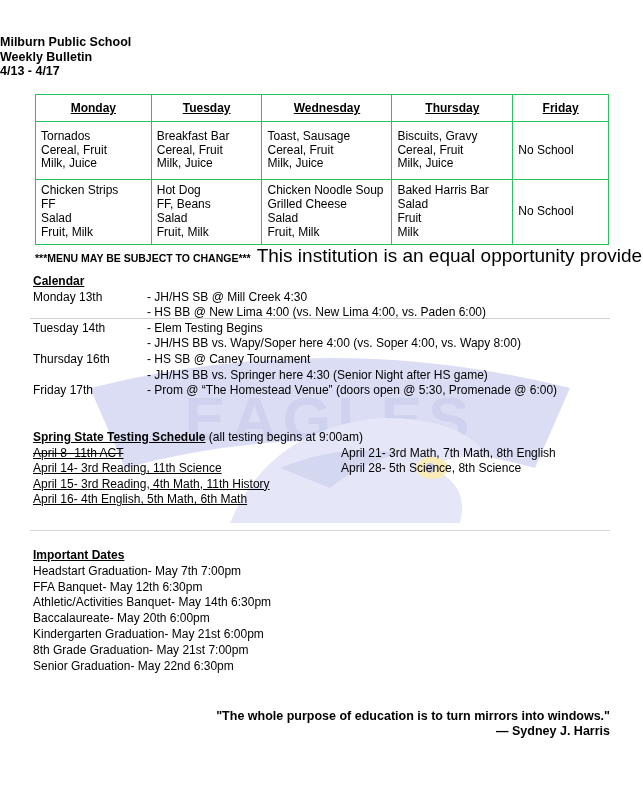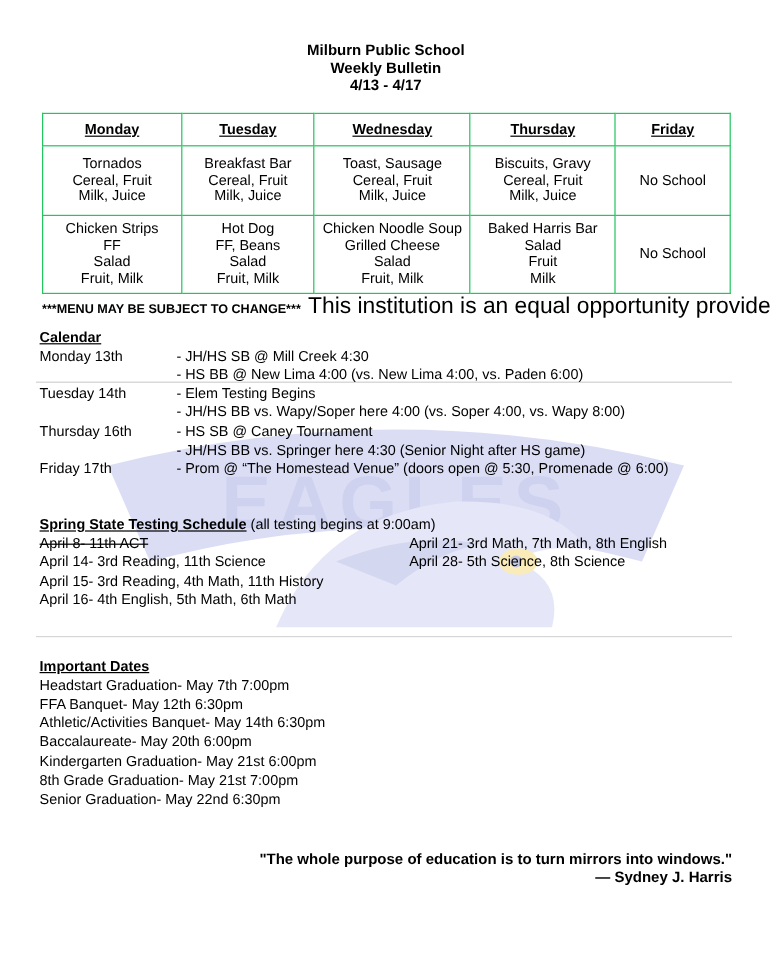--- a/index.html
+++ b/index.html
@@ -2,51 +2,51 @@
 <html><head>
   <meta charset="utf-8">
   <style>
     html, body { margin: 0; padding: 0; background: #ffffff; }
     body {
       width: 643px; height: 797px; position: relative; overflow: hidden;
       font-family: "Liberation Sans", sans-serif; color: #000;
     }
     .page { position: absolute; inset: 0; }
 
-    .header { position: absolute; top: 35px; left: 0; width: 643px; text-align: center;
+    .header { position: absolute; top: 35px; left: 0; width: 643px; 
       font-weight: bold; font-size: 12.5px; line-height: 14.5px; }
 
     table.menu { position: absolute; left: 35px; top: 94px; width: 574px;
       border-collapse: collapse; font-size: 12px; }
     table.menu td, table.menu th { border: 1px solid #22c55e; vertical-align: middle; }
     table.menu th { height: 24px; font-weight: bold; text-decoration: underline; font-size: 12px; text-align: center; }
     table.menu td { padding: 2px 5px; line-height: 13.8px; text-align: left; }
     table.menu tr.r1 td { height: 53px; }
     table.menu tr.r2 td { height: 60px; }
-    .cellline { display: block; white-space: nowrap; text-align: center; }
+    .cellline { display: block; white-space: nowrap; }
 
     .notice { position: absolute; left: 35px; top: 245px; white-space: nowrap; }
     .notice .small { font-size: 10.5px; font-weight: bold; }
     .notice .big { font-size: 19px; font-weight: normal; margin-left: 6px; margin-top: 17px; }
 
     .watermark { position: absolute; left: 80px; top: 318px; width: 500px; height: 205px; opacity: 0.42; pointer-events: none; }
 
     .section-title { font-weight: bold; text-decoration: underline; font-size: 12px; text-align: right; }
     .calendar { position: absolute; left: 33px; top: 274px; font-size: 12px; }
     .cal-row { height: 15.6px; line-height: 15.6px; position: relative; white-space: nowrap; }
     .cal-day { position: absolute; left: 0; width: 115px; }
     .cal-event { position: absolute; left: 114px; }
     .divider1 { position: absolute; left: 30px; top: 318px; width: 580px; height: 1px; background: #d0d0d0; }
 
     .testing { position: absolute; left: 33px; top: 430px; font-size: 12px; width: 580px; }
     .testing .title-line { height: 15.6px; line-height: 15.6px; white-space: nowrap; }
     .testing .note { font-weight: normal; }
     .test-cols { position: relative; }
     .test-col { position: absolute; top: 0; }
-    .test-col.left { left: 0; }
+    .test-col.left { left: 0; text-decoration: underline; }
     .test-col.right { left: 308px; }
     .test-item { height: 15.6px; line-height: 15.6px; white-space: nowrap; }
     .strike { text-decoration: line-through; }
 
     .divider2 { position: absolute; left: 30px; top: 530px; width: 580px; height: 1px; background: #d6d6d6; }
 
     .dates { position: absolute; left: 33px; top: 548px; font-size: 12px; }
     .date-item { height: 15.8px; line-height: 15.8px; white-space: nowrap; }
 
     .quote { position: absolute; right: 33px; top: 709px; text-align: right; font-weight: bold; font-size: 12.5px; line-height: 15px; }

